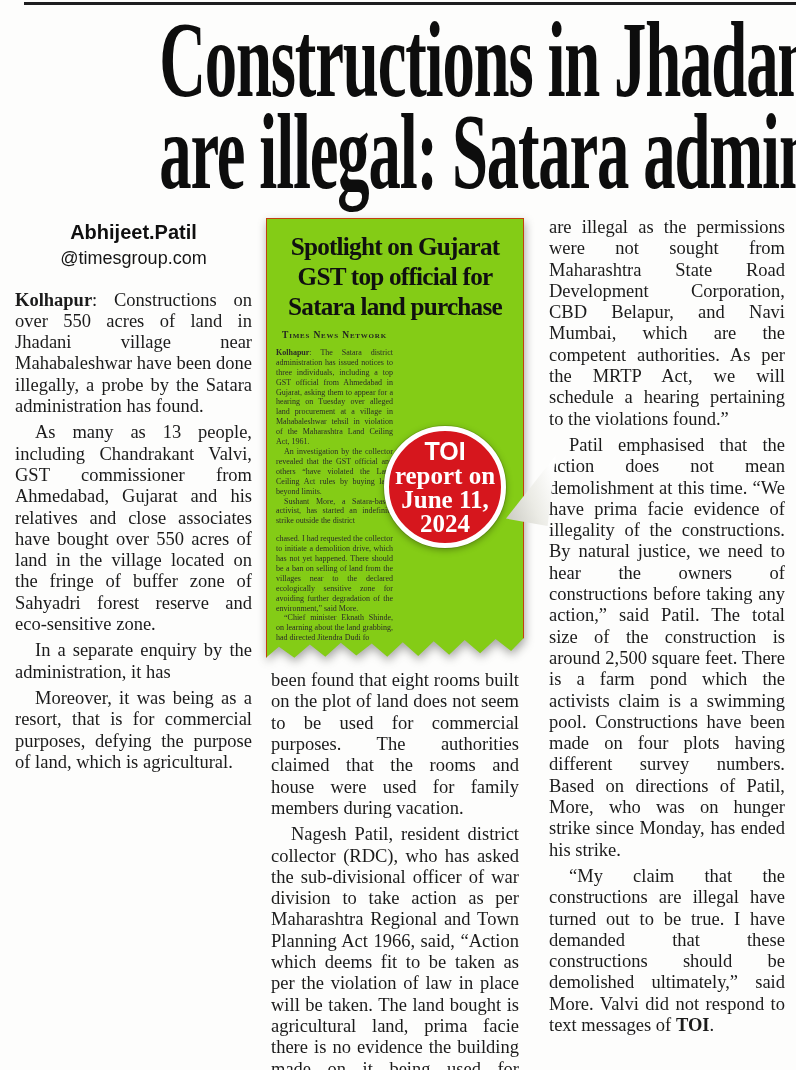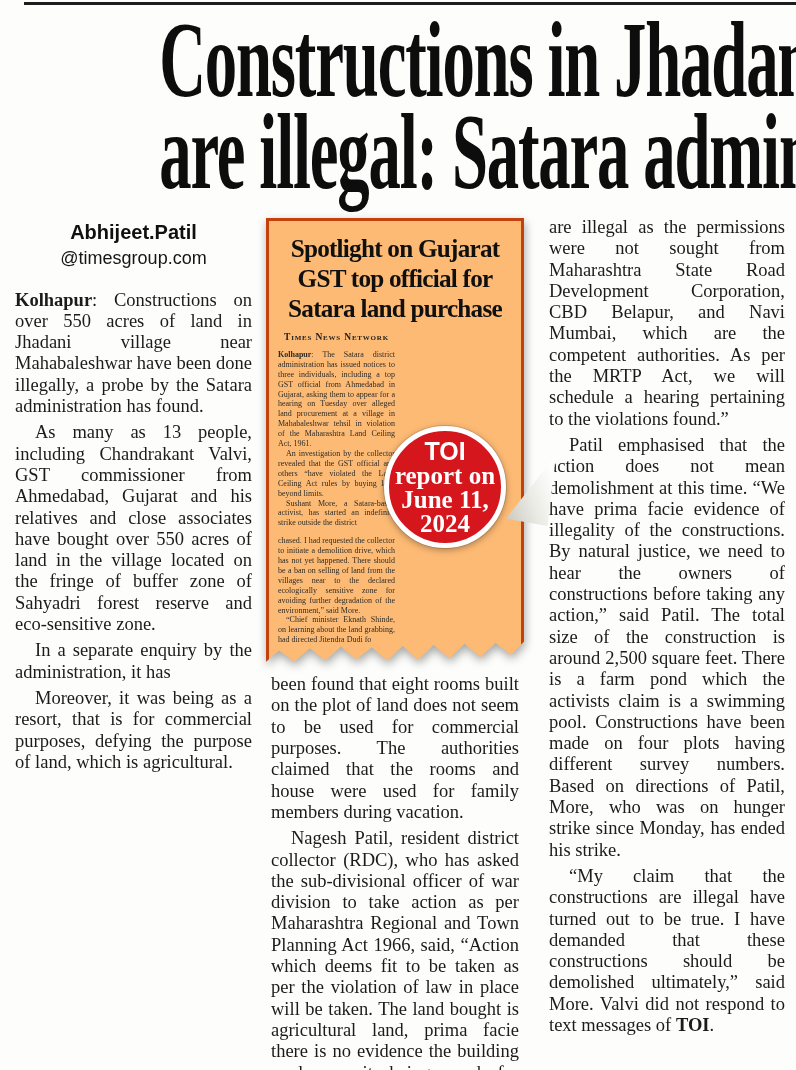--- a/index.html
+++ b/index.html
@@ -26,21 +26,21 @@
 
   
   .byline{text-align:center;font-family:Liberation Sans, sans-serif;margin-bottom:20px;}
   .byline-name{font-size:20px;font-weight:700;color:#101010;}
   .byline-handle{font-size:18px;margin-top:5px;color:#151515;}
   .loc{font-weight:700;}
 
   
   .inset-wrap{filter:drop-shadow(1px 4px 5px rgba(60,60,55,0.45));margin-bottom:8px;}
   .inset-card{
-    background:#fdba74;border:3px solid #c2410c;box-sizing:border-box;
+    background:#84cc16;border:1px solid #c2410c;box-sizing:border-box;
     width:258px;min-height:328px;padding:13px 9px 18px;
     clip-path:polygon(0 0,100% 0,100% 94.5%,95% 97.5%,89% 94.8%,83% 98%,77% 95%,71% 98.3%,
       65% 95.3%,59% 98.6%,53% 95.5%,47% 98.8%,41% 95.8%,35% 98.5%,29% 95.6%,
       23% 98.8%,17% 96%,11% 99%,5% 96.5%,0 99%);
   }
   .inset-headline{margin:0;font-weight:700;font-size:26px;line-height:30px;text-align:center;
                   letter-spacing:-0.8px;color:#101010;transform:scaleX(0.97);transform-origin:50% 0;}
   .inset-cols{display:flex;gap:8px;margin-top:9px;flex-direction:column;}
   .inset-colA,.inset-colB{width:117px;font-size:8px;line-height:9.9px;text-align:justify;color:#2c2c28;}
   .inset-credit{text-align:center;font-variant:small-caps;font-weight:700;font-size:9.5px;

